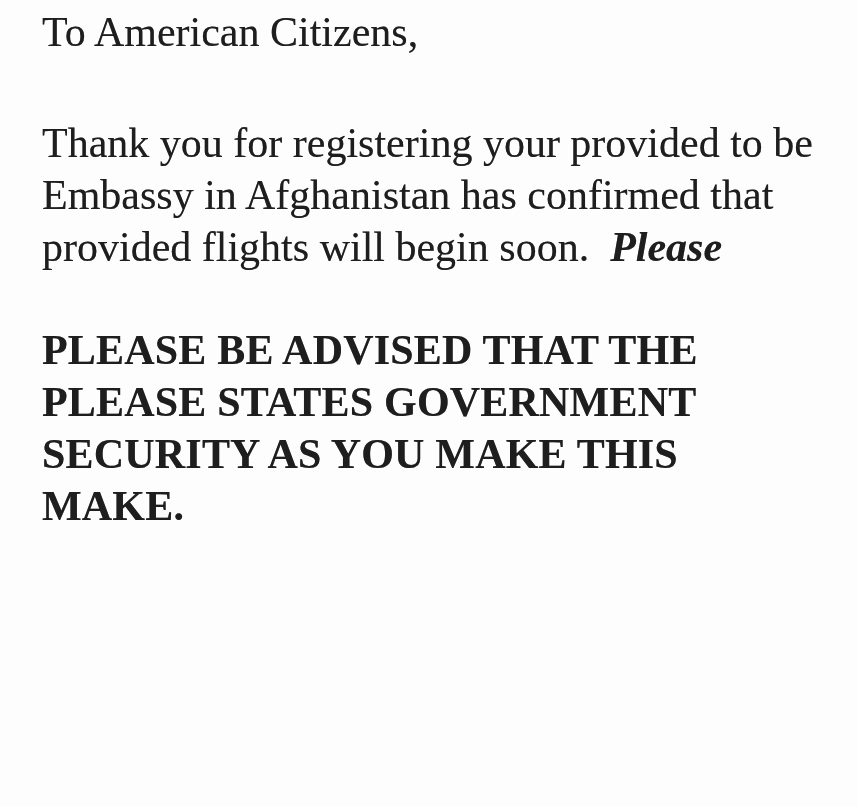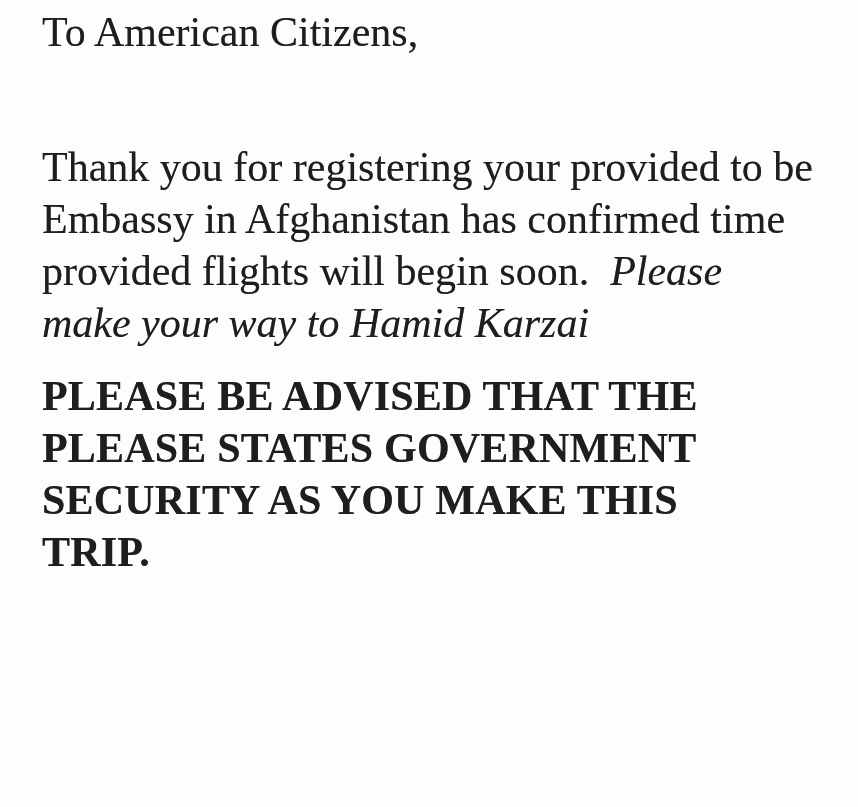--- a/index.html
+++ b/index.html
@@ -22,49 +22,48 @@
     line-height: 52px;
     color: #1e1e1e;
     
     text-shadow: 0 0 0.6px rgba(30,30,30,0.55);
   }
   .line {
     margin: 0;
     white-space: pre-wrap; 
   }
   .salutation {
-    margin-bottom: 83px;
+    margin-bottom: 59px;
     font-family: Liberation Serif, serif;
   }
   .warning-paragraph {
-    margin-top: 21px;
+    margin-top: 51px;
   }
   .em {
-    font-weight: normal;
+    font-weight: bold;
     font-style: italic;
   }
   .strong {
     font-weight: bold;
     letter-spacing: 0.2px;
   }
 </style>
 </head>
 <body style="background: rgb(253, 253, 253);">
 
 <main class="page" style="color: rgb(30, 30, 30);">
 
   <p class="line salutation">To American Citizens,</p>
 
   <section class="body-paragraph">
     <p class="line">Thank you for registering your provided to be</p>
-    <p class="line">Embassy in Afghanistan has confirmed time</p>
+    <p class="line">Embassy in Afghanistan has confirmed that</p>
     <p class="line"><span>provided flights will begin soon.  </span><span class="em">Please</span></p>
-    <p class="line em">make your way to Hamid Karzai</p>
   </section>
 
   <section class="warning-paragraph">
     <p class="line strong">PLEASE BE ADVISED THAT THE</p>
     <p class="line strong">PLEASE STATES GOVERNMENT</p>
     <p class="line strong">SECURITY AS YOU MAKE THIS</p>
-    <p class="line strong">TRIP.</p>
+    <p class="line strong">MAKE.</p>
   </section>
 
 </main>
 
 </body></html>

